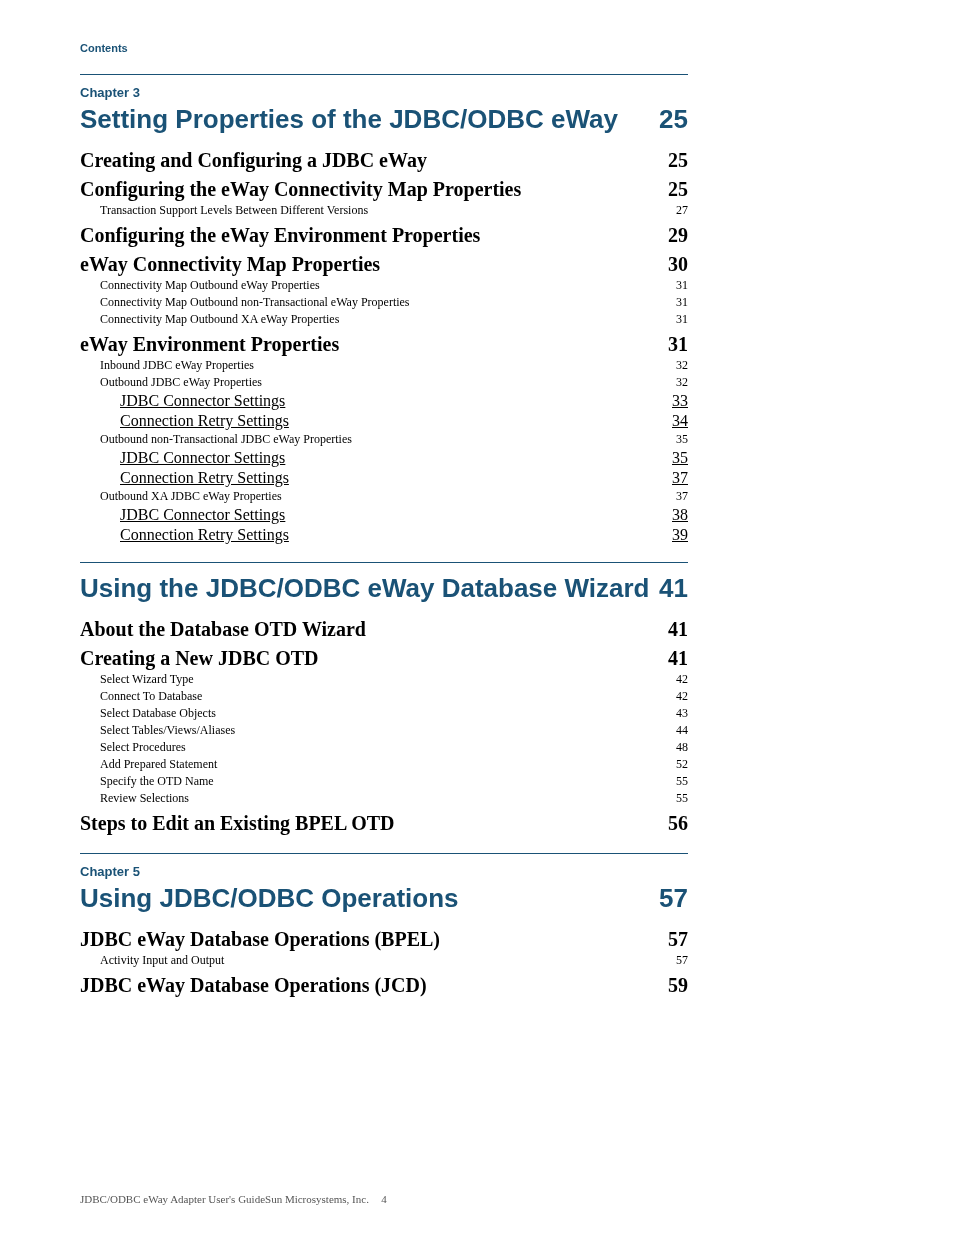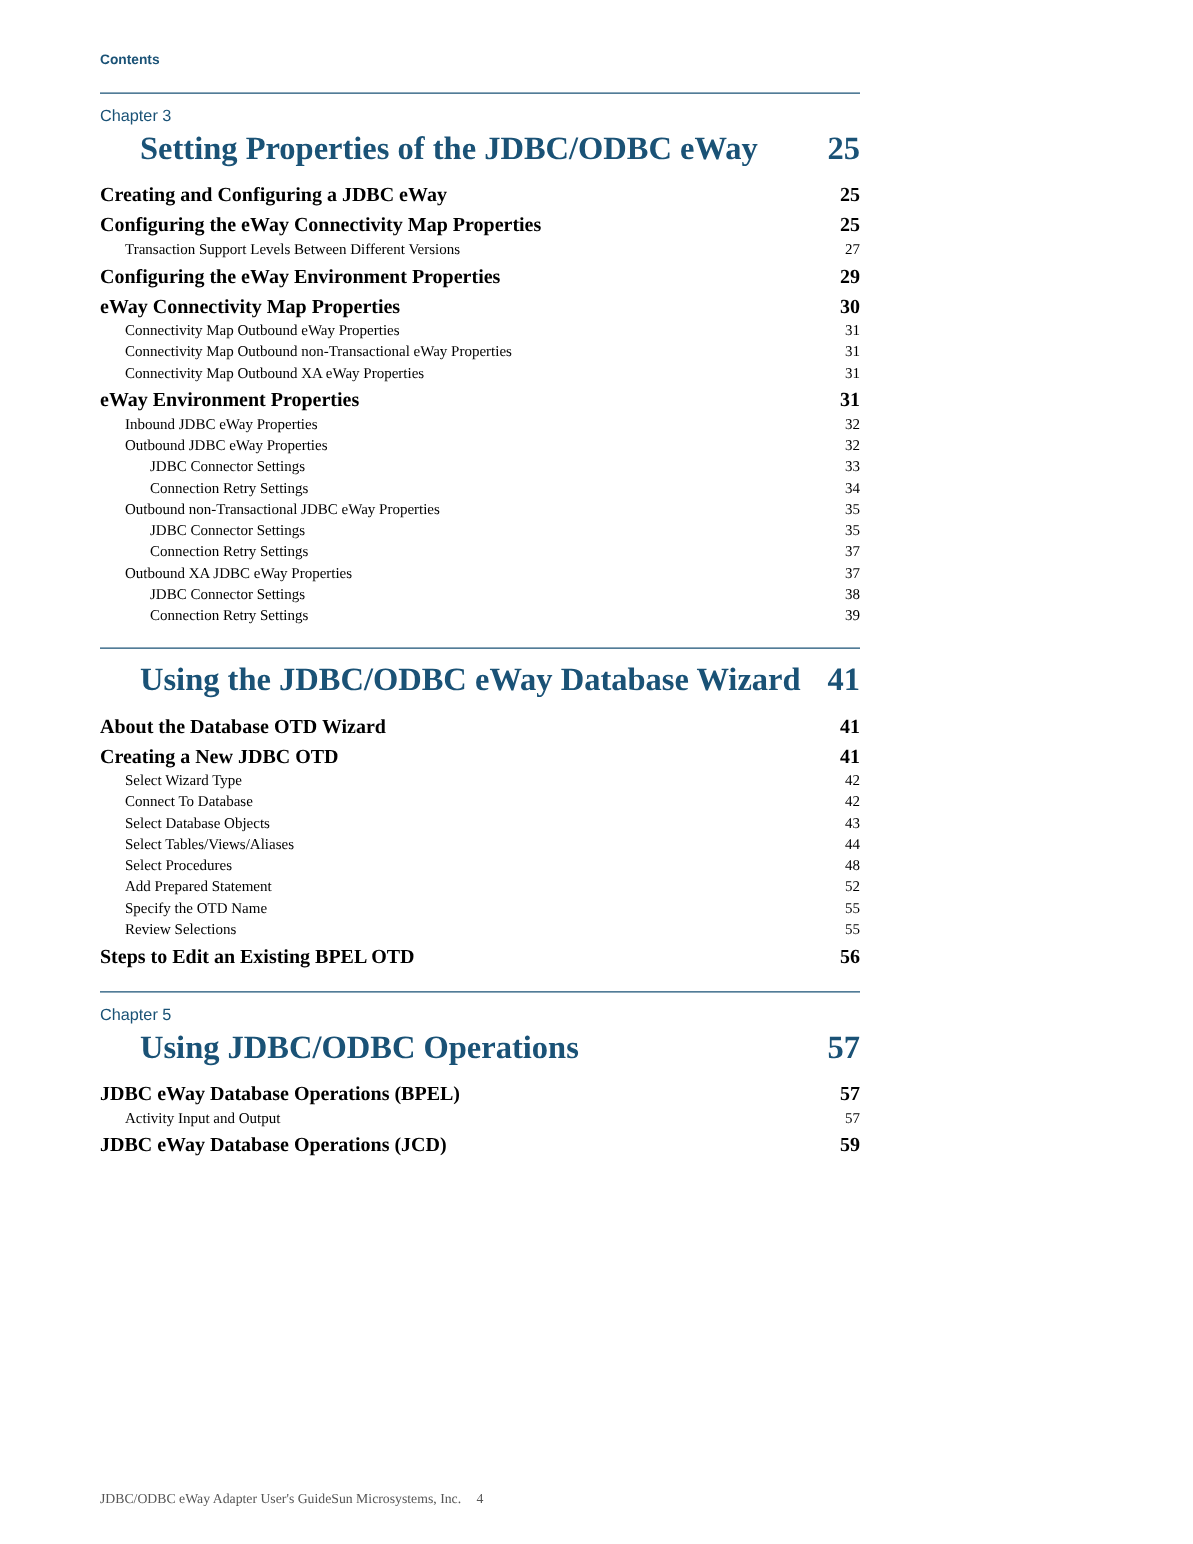--- a/index.html
+++ b/index.html
@@ -30,62 +30,62 @@
     }
     hr.divider {
       border: none;
       border-top: 1.5px solid #1a5276;
       margin: 0 0 10px 0;
     }
     .chapter-label {
       color: #1a5276;
       font-family: Arial, sans-serif;
       font-size: 13px;
-      font-weight: normal;
+      font-weight: bold;
       margin-bottom: 4px;
     }
     .chapter-title {
       color: #1a5276;
-      font-family: Liberation Serif, serif;
+      font-family: Liberation Sans, sans-serif;
       font-size: 26px;
       font-weight: bold;
       margin-bottom: 14px;
       display: flex;
       justify-content: space-between;
       align-items: flex-start;
-      margin-left: 32px;
     }
     .chapter-title .page-num {
       font-size: 26px;
       font-weight: bold;
       color: #1a5276;
     }
     .toc-entry {
       display: flex;
       justify-content: space-between;
       align-items: baseline;
       margin-bottom: 4px;
     }
     .toc-entry.level1 {
       font-weight: bold;
-      font-size: 16px;
+      font-size: 20px;
       margin-top: 6px;
       margin-bottom: 2px;
     }
     .toc-entry.level2 {
       font-weight: normal;
       font-size: 12px;
       padding-left: 20px;
       margin-bottom: 2px;
     }
     .toc-entry.level3 {
       font-weight: normal;
-      font-size: 12px;
+      font-size: 16px;
       padding-left: 40px;
       margin-bottom: 2px;
+      text-decoration: underline;
     }
     .toc-entry .entry-title {
       flex: 1;
     }
     .toc-entry .entry-page {
       min-width: 30px;
       text-align: right;
       font-size: inherit;
     }
     .section-block {

